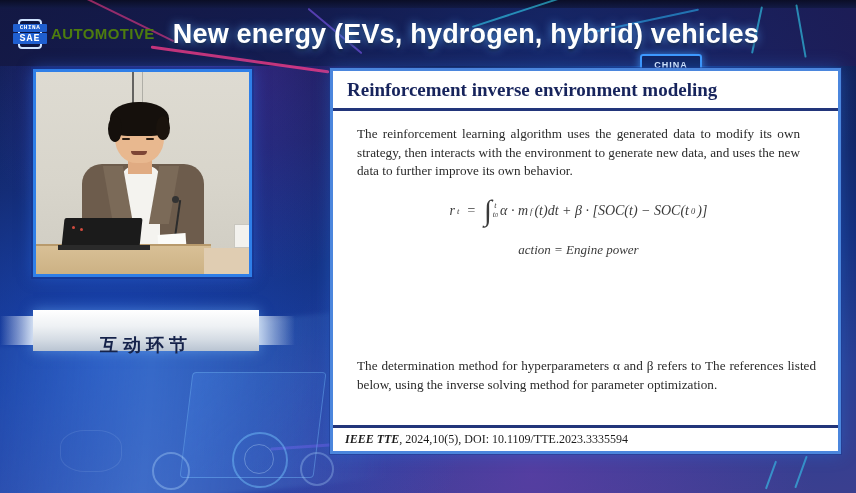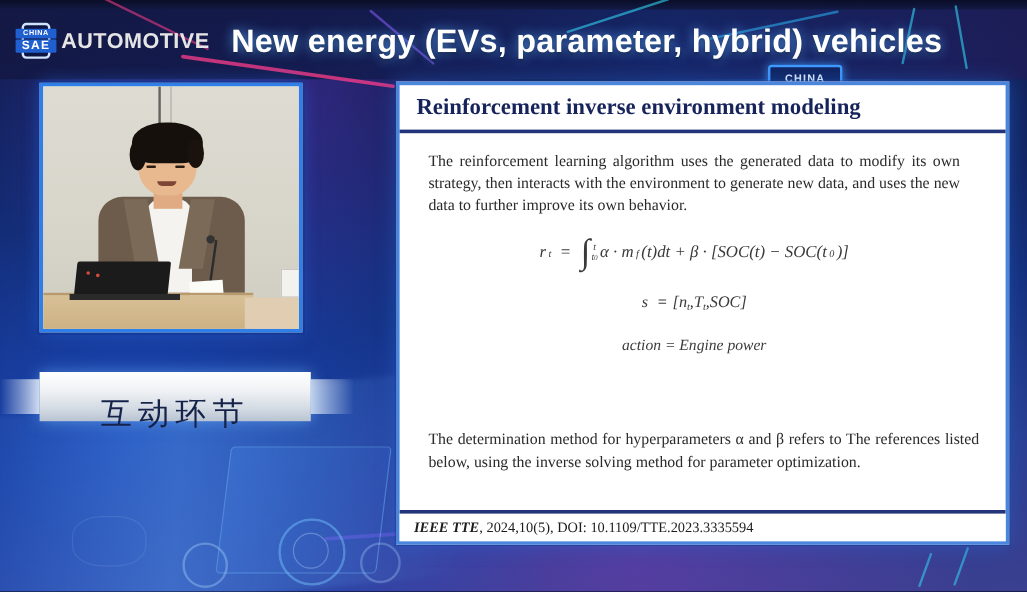--- a/index.html
+++ b/index.html
@@ -36,27 +36,27 @@
     filter:blur(2px);transform:rotate(-6deg);}
   .panel-glass{position:absolute;border:1px solid rgba(130,200,255,.35);
     background:linear-gradient(135deg, rgba(90,160,255,.18), rgba(40,90,200,.08));
     border-radius:4px;}
 
   
   .header{position:absolute;left:0;top:8px;width:856px;height:52px;display:flex;align-items:center;}
   .logo-wrap{display:flex;align-items:center;margin-left:18px;}
   .sae-box{width:24px;height:30px;border:2px solid #cfe3ff;border-radius:4px;
     display:flex;flex-direction:column;align-items:center;justify-content:center;background:rgba(10,20,60,.55);
-    padding:1px 2px;box-sizing:border-box;}
+    padding:1px 2px;box-sizing:border-box;font-family:Liberation Mono, monospace;}
   .sae-china{font-size:6px;font-weight:bold;letter-spacing:.5px;color:#ffffff;background:#1f5fd0;
     width:34px;text-align:center;line-height:8px;border-radius:1px;}
   .sae-txt{font-size:10px;font-weight:bold;letter-spacing:1px;color:#ffffff;background:#1f5fd0;
     width:34px;text-align:center;line-height:11px;margin-top:1px;border-radius:1px;}
   .brand{margin-left:9px;line-height:1.02;}
-  .brand div{font-size:18px;font-weight:bold;color:#e5e5e5;letter-spacing:.4px;
+  .brand div{font-size:15px;font-weight:bold;color:#4d7c0f;letter-spacing:.4px;
     font-family:"Liberation Sans", sans-serif;}
   .title{margin-left:18px;font-size:27px;font-weight:bold;color:#ffffff;letter-spacing:.2px;
     text-shadow:0 0 10px rgba(90,170,255,.85), 0 2px 3px rgba(0,0,0,.55);
     white-space:nowrap;}
 
   
   .china-badge{position:absolute;left:640px;top:54px;width:58px;height:17px;
     border:2px solid #3f9bff;border-radius:3px;background:rgba(15,35,95,.85);
     display:flex;align-items:center;justify-content:center;
     box-shadow:0 0 8px rgba(70,160,255,.8);}
@@ -101,21 +101,21 @@
 
   
   .ibanner{position:absolute;left:33px;top:310px;width:226px;height:41px;
     background:linear-gradient(180deg,#ffffff 0%,#eef1f4 40%,#d5dce4 72%,#b9c4d2 100%);
     display:flex;align-items:center;justify-content:center;
     box-shadow:0 0 12px rgba(120,190,255,.5);}
   .ibanner::before{content:"";position:absolute;left:-33px;top:6px;width:33px;height:29px;
     background:linear-gradient(90deg, rgba(255,255,255,0), rgba(235,242,250,.85));}
   .ibanner::after{content:"";position:absolute;right:-36px;top:6px;width:36px;height:29px;
     background:linear-gradient(270deg, rgba(255,255,255,0), rgba(225,236,248,.8));}
-  .ibanner span{font-size:26px;font-weight:normal;color:#15224a;letter-spacing:5px;
+  .ibanner span{font-size:18px;font-weight:bold;color:#15224a;letter-spacing:5px;
     font-family:"DejaVu Sans", sans-serif;margin-top:28px;}
 
   
   .slide{position:absolute;left:330px;top:68px;width:511px;height:386px;
     border:3px solid #4b86dd;box-sizing:border-box;background:#ffffff;
     box-shadow:0 0 0 1px rgba(25,55,140,.5), 0 0 16px rgba(40,110,220,.45);
     display:flex;flex-direction:column;}
   .slide-title{height:40px;flex:0 0 40px;display:flex;align-items:center;
     padding-left:14px;box-sizing:border-box;border-bottom:3px solid #22357a;}
   .slide-title span{font-family:"Liberation Serif", serif;font-size:19px;font-weight:bold;color:#17245c;}
@@ -170,21 +170,21 @@
   <div class="header">
     <div class="logo-wrap">
       <div class="sae-box">
         <div class="sae-china">CHINA</div>
         <div class="sae-txt">SAE</div>
       </div>
       <div class="brand">
         <div>AUTOMOTIVE</div>
       </div>
     </div>
-    <div class="title">New energy (EVs, parameter, hybrid) vehicles</div>
+    <div class="title">New energy (EVs, hydrogen, hybrid) vehicles</div>
   </div>
 
   <div class="china-badge">
     <span>CHINA</span>
   </div>
 
   <div class="video">
     <div class="v-inner">
       <div class="v-wallline"></div>
       <div class="v-wallseam"></div>
@@ -235,24 +235,20 @@
             <i><span>t</span><span style="font-size:6px;">0</span></i>
           </span>
         </span>
         <span>α · m</span>
           <span class="sub">f</span>
           <span>(t)dt + β · [SOC(t) − SOC(t</span>
           <span class="sub">0</span>
           <span>)]</span>
       </div>
 
-      <div class="eq eq2">
-        <span>s</span>
-        <span style="margin:0 4px;">=</span><span>[n</span><span class="sub">t</span><span>,T</span><span class="sub">t</span><span>,SOC]</span>
-      </div>
 
       <div class="eq eq3">action = Engine power</div>
 
       <div class="para-bottom">
         <p class="para t2">The determination method for hyperparameters α and β refers to The references listed below, using the inverse solving method for parameter optimization.</p>
       </div>
     </div>
     <div class="slide-foot">
       <span><b>IEEE TTE</b><span>, 2024,10(5),   DOI:  10.1109/TTE.2023.3335594</span></span>
     </div>

